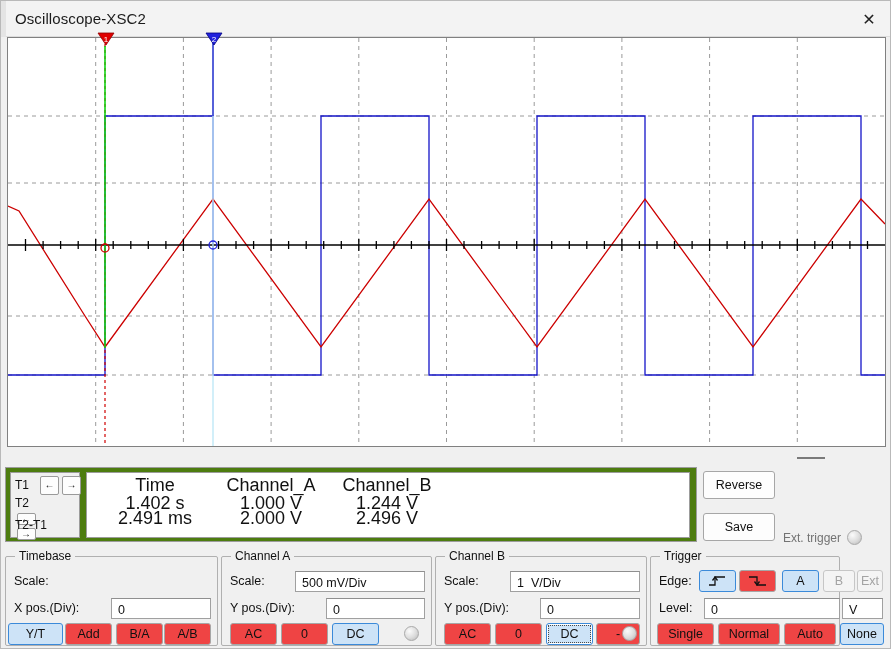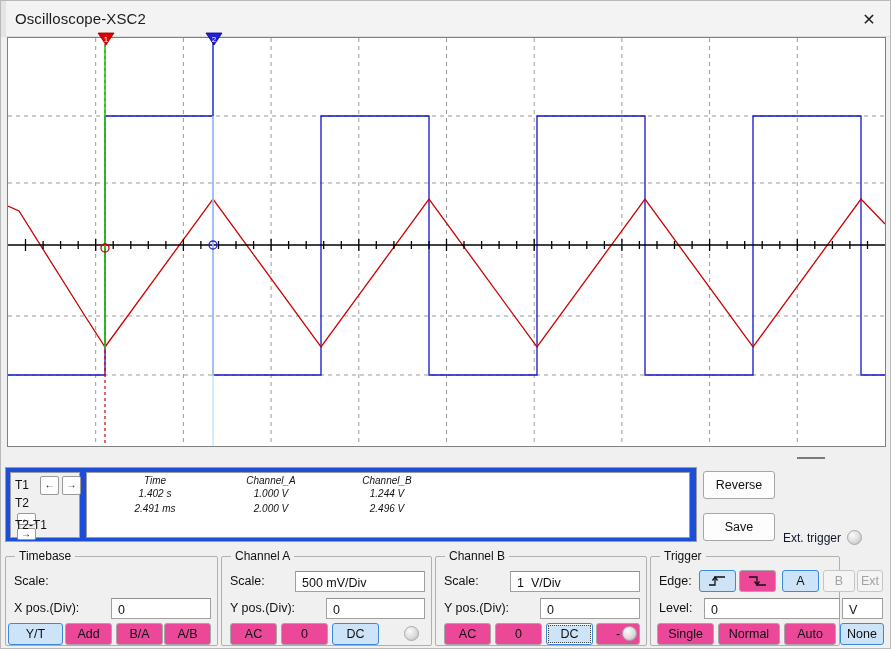--- a/index.html
+++ b/index.html
@@ -62,21 +62,21 @@
   .divider-handle {
     position: absolute; left: 796px; top: 456px;
     width: 28px; height: 2px;
     background: #7a7a7a;
   }
 
   
   .meas-panel {
     position: absolute; left: 4px; top: 466px;
     width: 692px; height: 75px;
-    background: #1d4ed8;
+    background: #4d7c0f;
     border: 1px solid #9c9c9c;
     box-sizing: border-box;
   }
   .cursor-box {
     position: absolute; left: 4px; top: 4px;
     width: 70px; height: 66px;
     background: #f0f0f0;
     border: 1px solid #9c9c9c;
     box-sizing: border-box;
   }
@@ -108,21 +108,21 @@
   .readout {
     position: absolute; left: 80px; top: 4px;
     width: 604px; height: 66px;
     background: #ffffff;
     border: 1px solid #9c9c9c;
     box-sizing: border-box;
   }
   .readout table {
     border-collapse: collapse;
     margin: 2px 0 0 10px;
-    font-size: 10px; color: #111; font-style: italic;
+    font-size: 18px; color: #111;
   }
   .readout th {
     font-weight: normal;
     text-align: center;
     padding: 0 12px;
     min-width: 92px;
   }
   .readout td {
     text-align: center;
     padding: 0 12px;
@@ -138,21 +138,21 @@
     background: #fdfdfd;
     border: 1px solid #a6a6a6;
     border-radius: 3px;
     font-size: 12.5px; color: #111;
     display: flex; align-items: center; justify-content: center;
     cursor: pointer;
     margin-bottom: 14px;
   }
   .ext-trigger {
     position: absolute; left: 782px; top: 529px;
-    font-size: 12px; color: #0f172a;
+    font-size: 12px; color: #737373;
     display: flex; align-items: center; gap: 6px;
   }
   .term-dot {
     width: 15px; height: 15px; border-radius: 50%;
     background: radial-gradient(circle at 35% 32%, #fbfbfb 0%, #dcdcdc 55%, #b5b5b5 100%);
     border: 1px solid #a9a9a9;
     box-sizing: border-box;
   }
 
   
@@ -185,21 +185,21 @@
     border-top-color: #8f8f8f;
     box-sizing: border-box;
     font-size: 12.5px; color: #111;
     padding: 2px 0 0 6px;
     height: 21px;
     font-family: "Liberation Sans", sans-serif;
   }
 
   .tbtn {
     position: absolute;
-    background: #ec4899;
+    background: #ef4444;
     border: 1px solid #a6a6a6;
     border-radius: 3px;
     font-size: 12.5px; color: #111;
     display: flex; align-items: center; justify-content: center;
     cursor: pointer;
     height: 22px;
     box-sizing: border-box;
   }
   .tbtn.active {
     background: #cde3f7;

